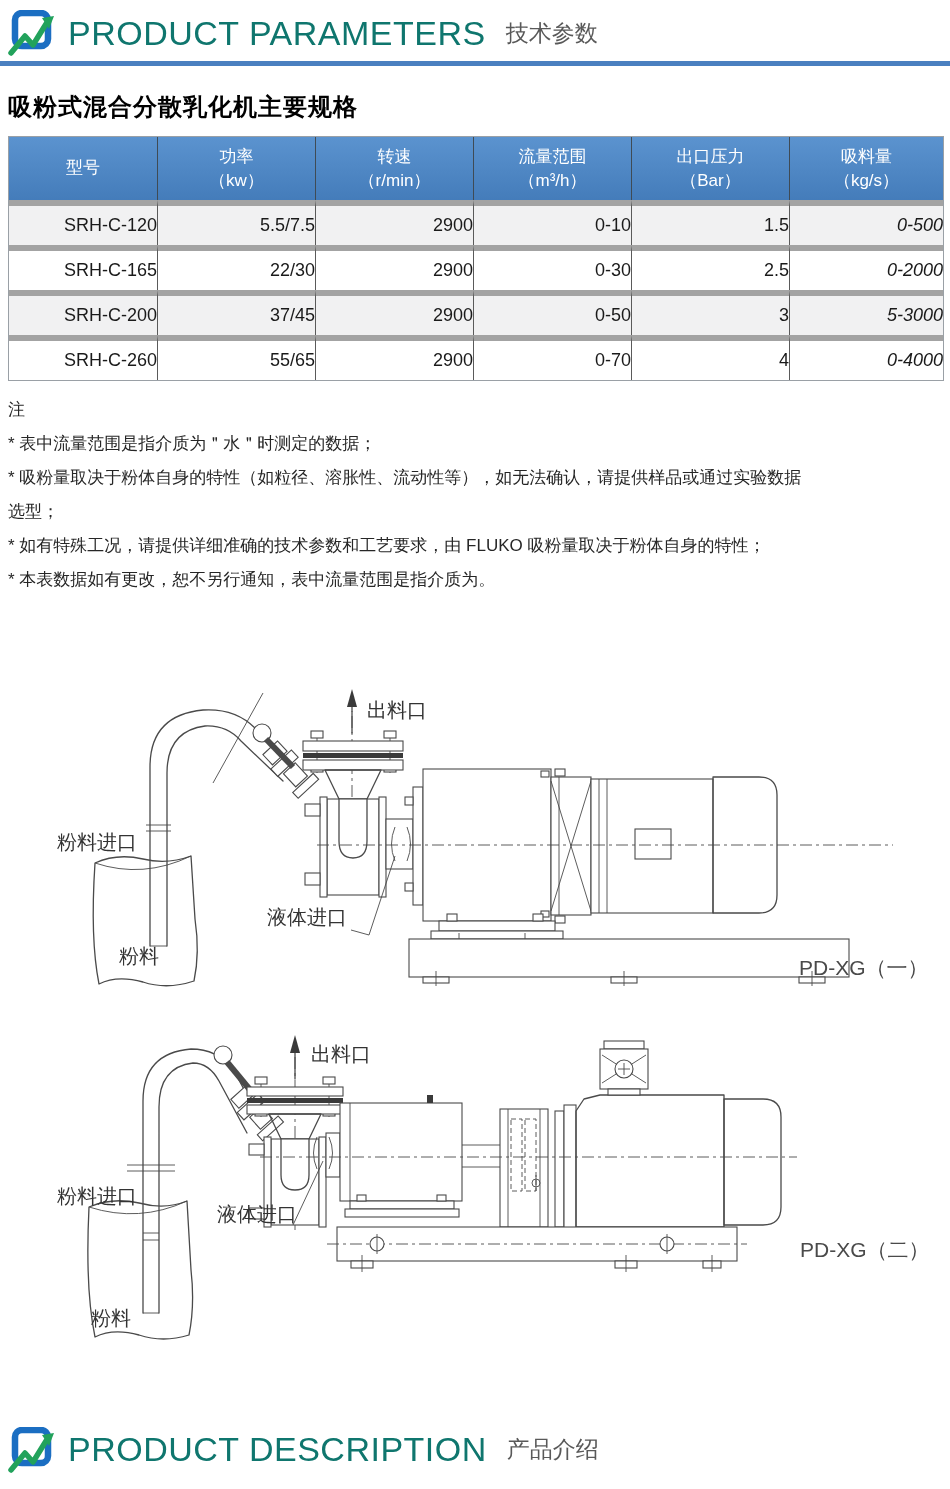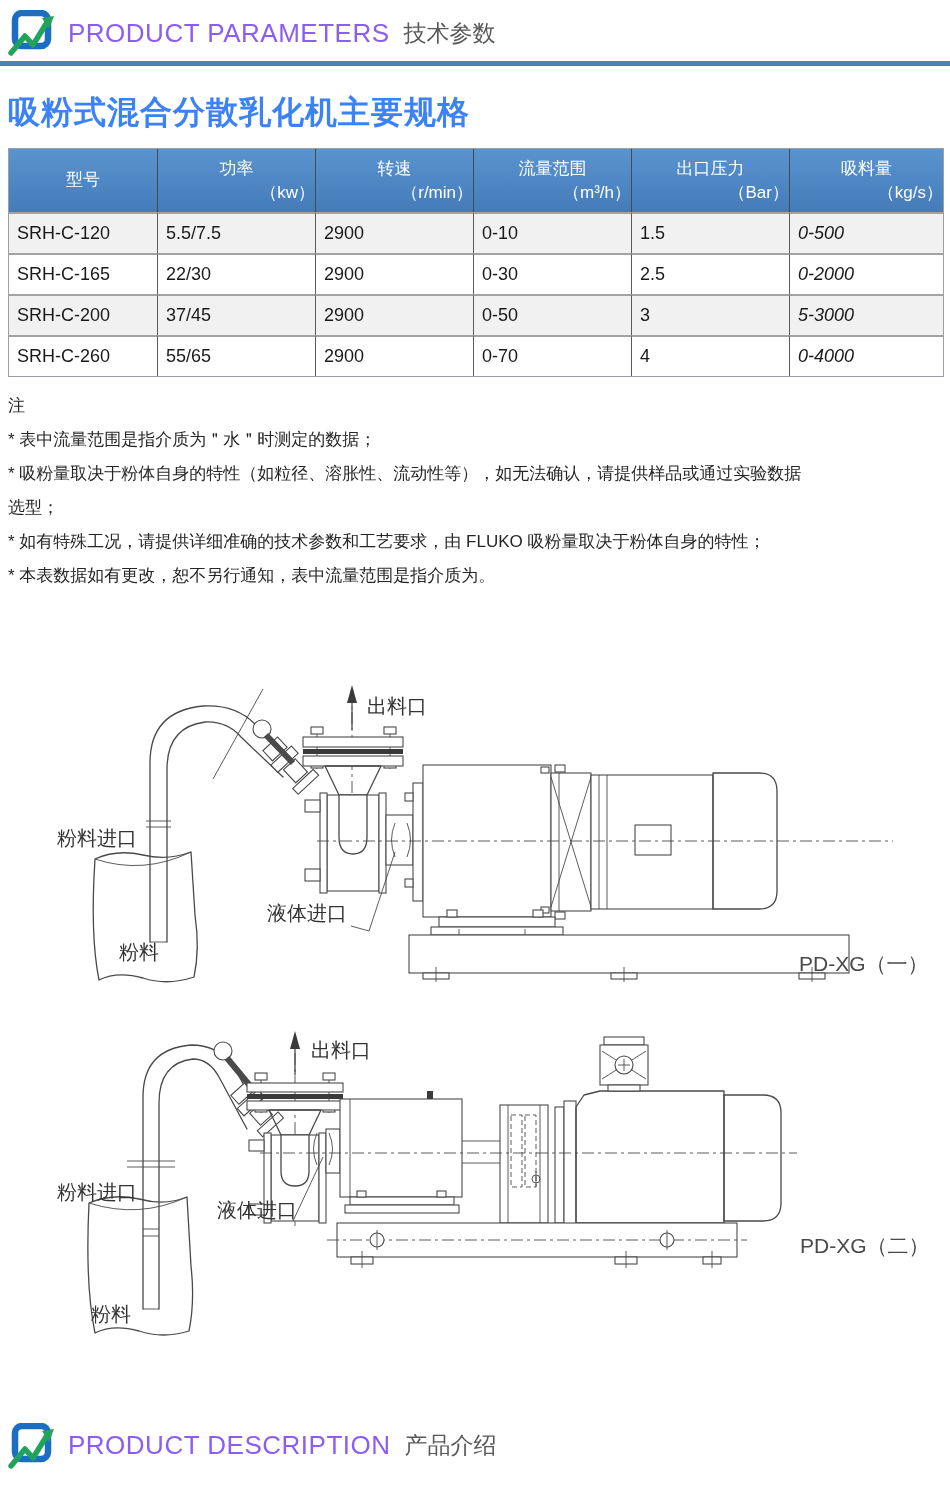--- a/index.html
+++ b/index.html
@@ -7,42 +7,42 @@
     width:950px; min-height:1489px;
     font-family:"Liberation Sans","DejaVu Sans",sans-serif;
     color:#262626;
   }
   .page{padding:0 8px 5px 8px;}
 
   
   .sec-header{padding-top:9px;}
   .sec-header .row{display:flex;align-items:center;gap:14px;height:48px;}
   .logo{width:46px;height:46px;flex:0 0 46px;}
-  .sec-title-en{font-size:26px;color:#8b5cf6;letter-spacing:.5px;white-space:nowrap;}
-  .sec-title-zh{font-size:23px;color:#595959;white-space:nowrap;}
+  .sec-title-en{font-size:34px;color:#0f766e;letter-spacing:.5px;white-space:nowrap;}
+  .sec-title-zh{font-size:23px;color:#595959;margin-left:6px;white-space:nowrap;}
   .blue-divider{height:5px;margin-top:4px;margin-left:-8px;margin-right:-8px;
     background:linear-gradient(to bottom,#7fa9d9 0%,#4a80c0 45%,#44790f0 100%);
     background-color:#4a80c0;}
 
   
-  .table-title{margin:25px 0 13px 0;font-size:32px;font-weight:700;color:#3b82f6;letter-spacing:1px;}
+  .table-title{margin:25px 0 13px 0;font-size:24px;font-weight:700;color:#000000;letter-spacing:1px;}
 
   
   table.spec{width:934px;border-collapse:separate;border-spacing:0;table-layout:fixed;
     border:1px solid #9aa0a6;}
   .spec th{
     background:linear-gradient(to bottom,#5b93cf,#447cba);
     color:#ffffff;font-weight:400;font-size:17px;padding:8px 0 7px 0;
     text-align:center;vertical-align:middle;border-right:1px solid #3f4b55;}
   .spec th:last-child{border-right:none;}
   .spec th .th-label{display:block;line-height:1.45;}
-  .spec th .th-unit{display:block;line-height:1.35;text-align:right;}
+  .spec th .th-unit{display:block;line-height:1.35;}
   .spec td{
-    font-size:18px;color:#1a1a1a;text-align:left;padding:9px 8px;
-    border-right:1px solid #5a5a5a;border-top:2px solid #a3a3a3;background:#ffffff;}
+    font-size:18px;color:#1a1a1a;text-align:right;padding:9px 0;
+    border-right:1px solid #5a5a5a;border-top:6px solid #a3a3a3;background:#ffffff;}
   .spec td:last-child{border-right:none;font-style:italic;}
   .spec tbody tr:nth-child(odd) td{background:#f1f1f2;}
 
   
   .notes{margin-top:12px;font-size:17px;color:#262626;}
   .notes div{line-height:34px;white-space:nowrap;}
 
   
   .diagram{margin-left:47px;}
   .diagram-1{margin-top:84px;}

